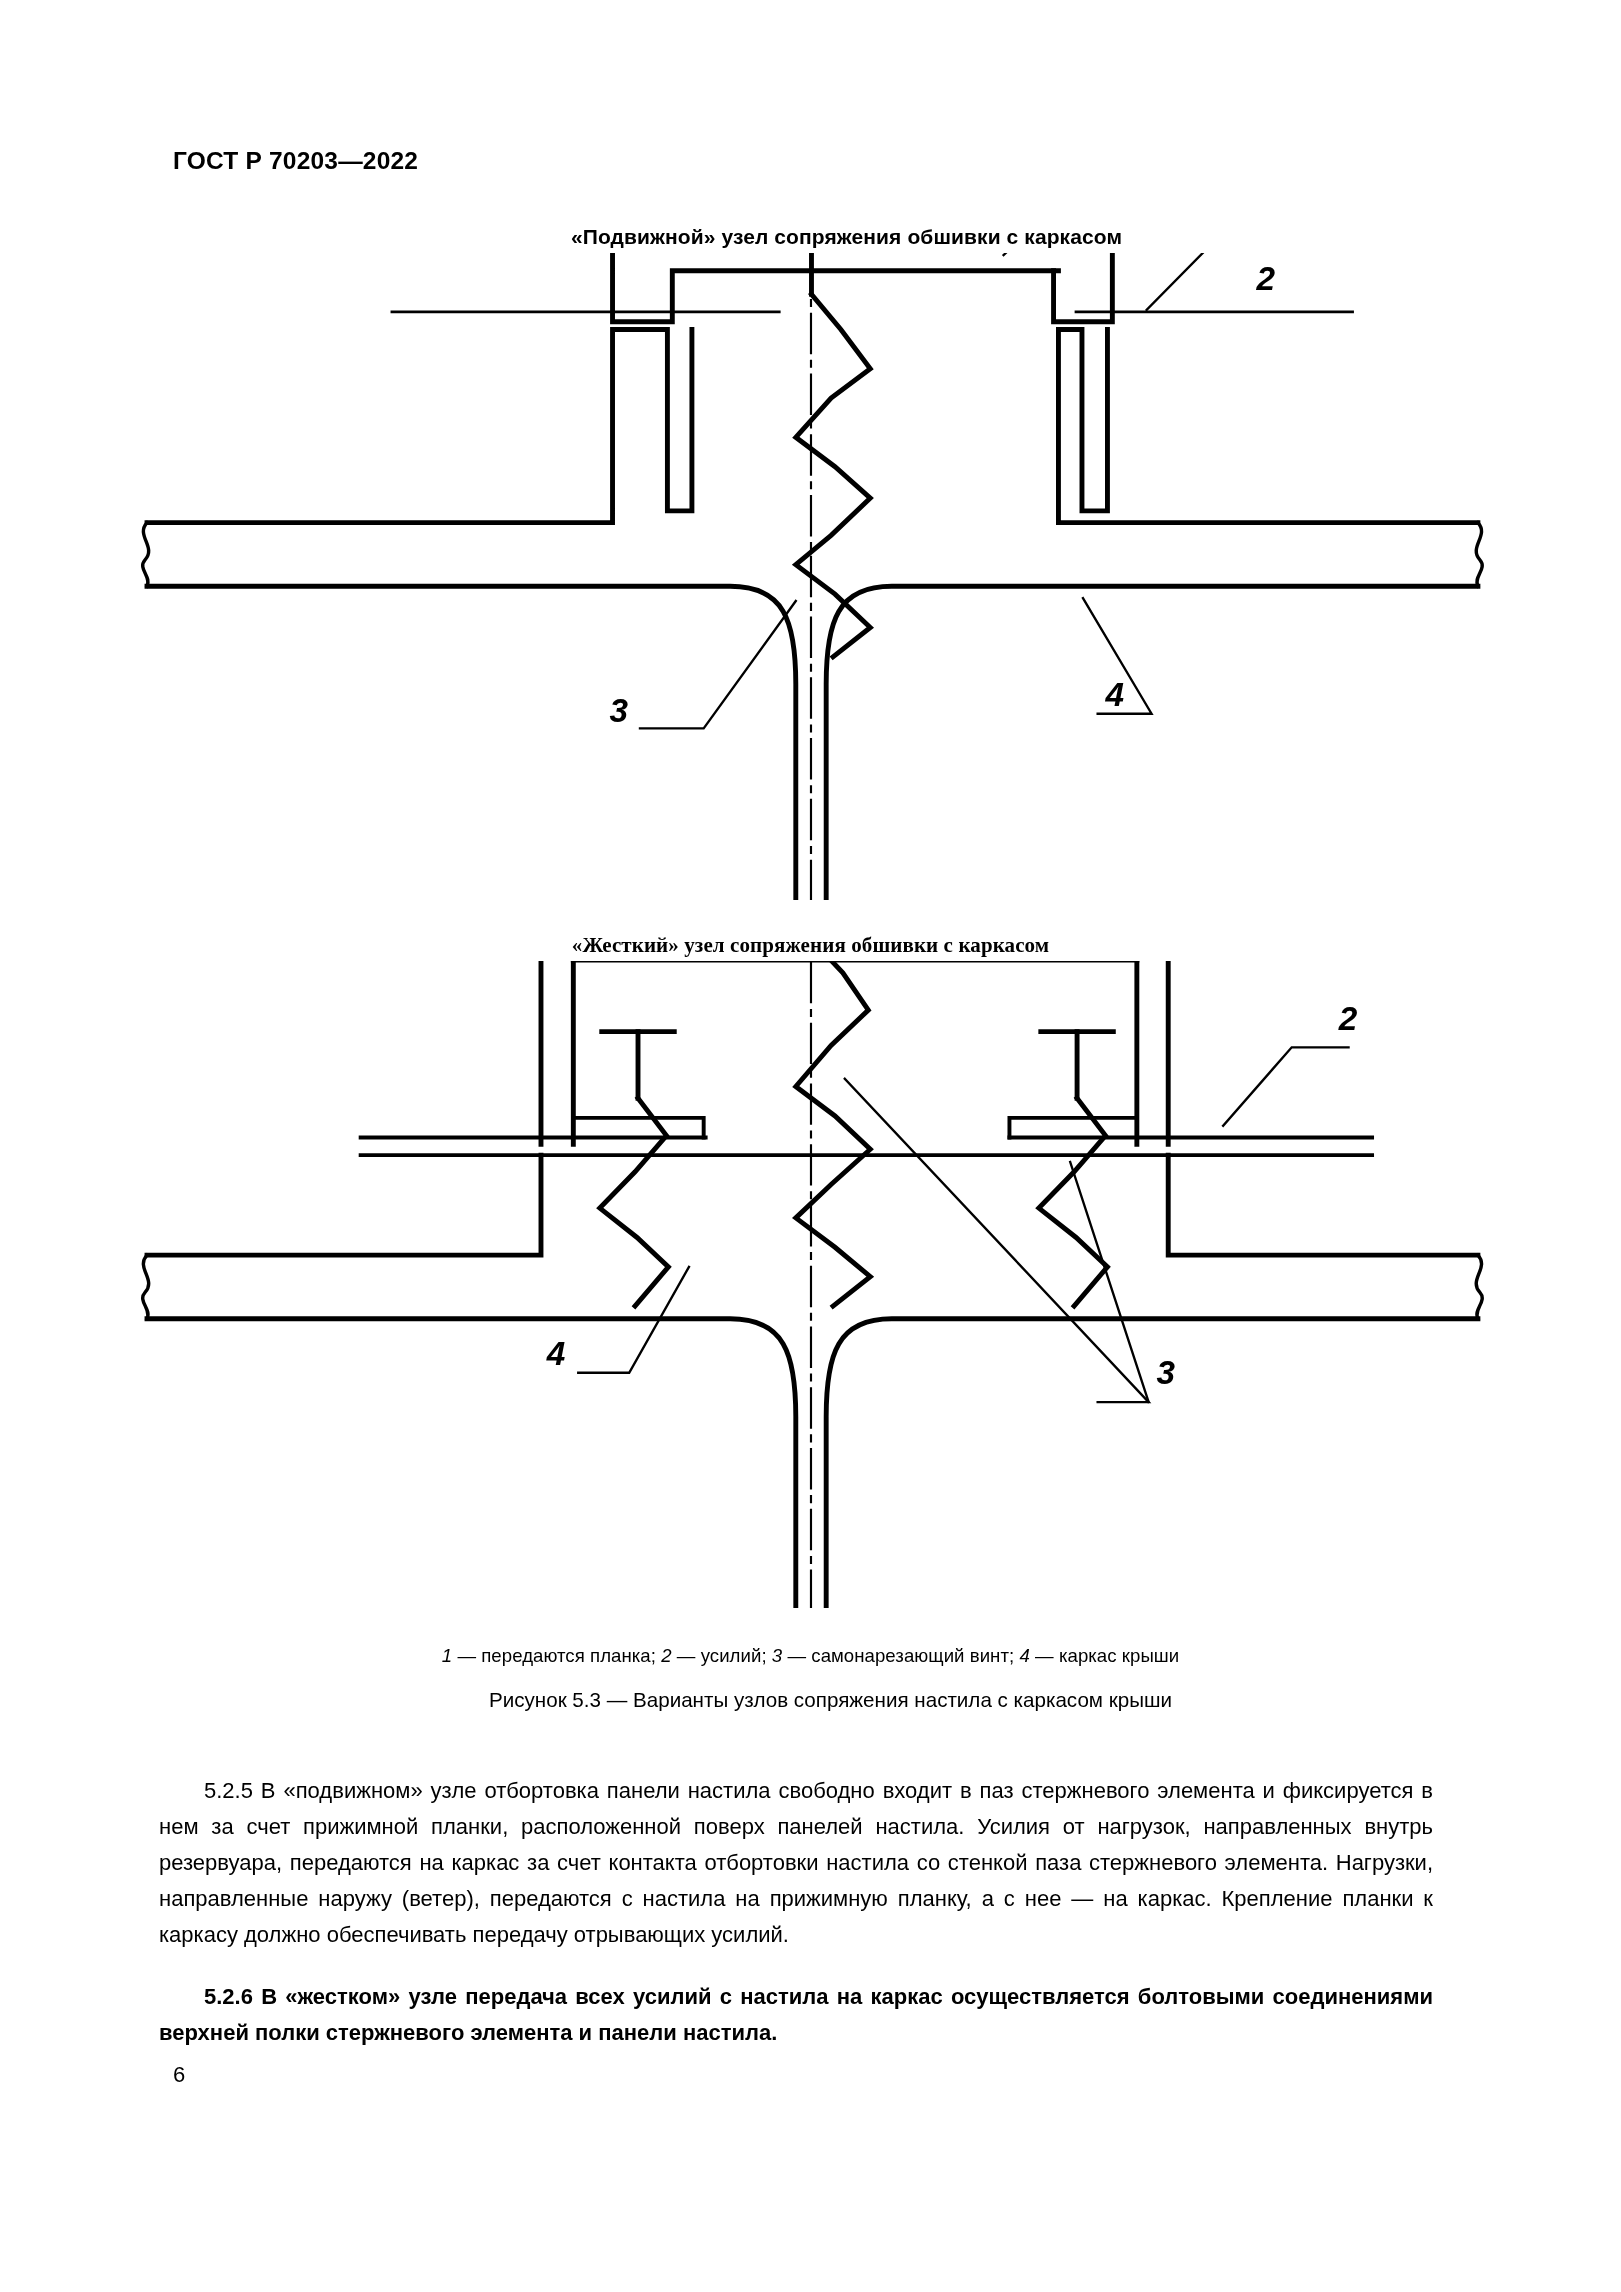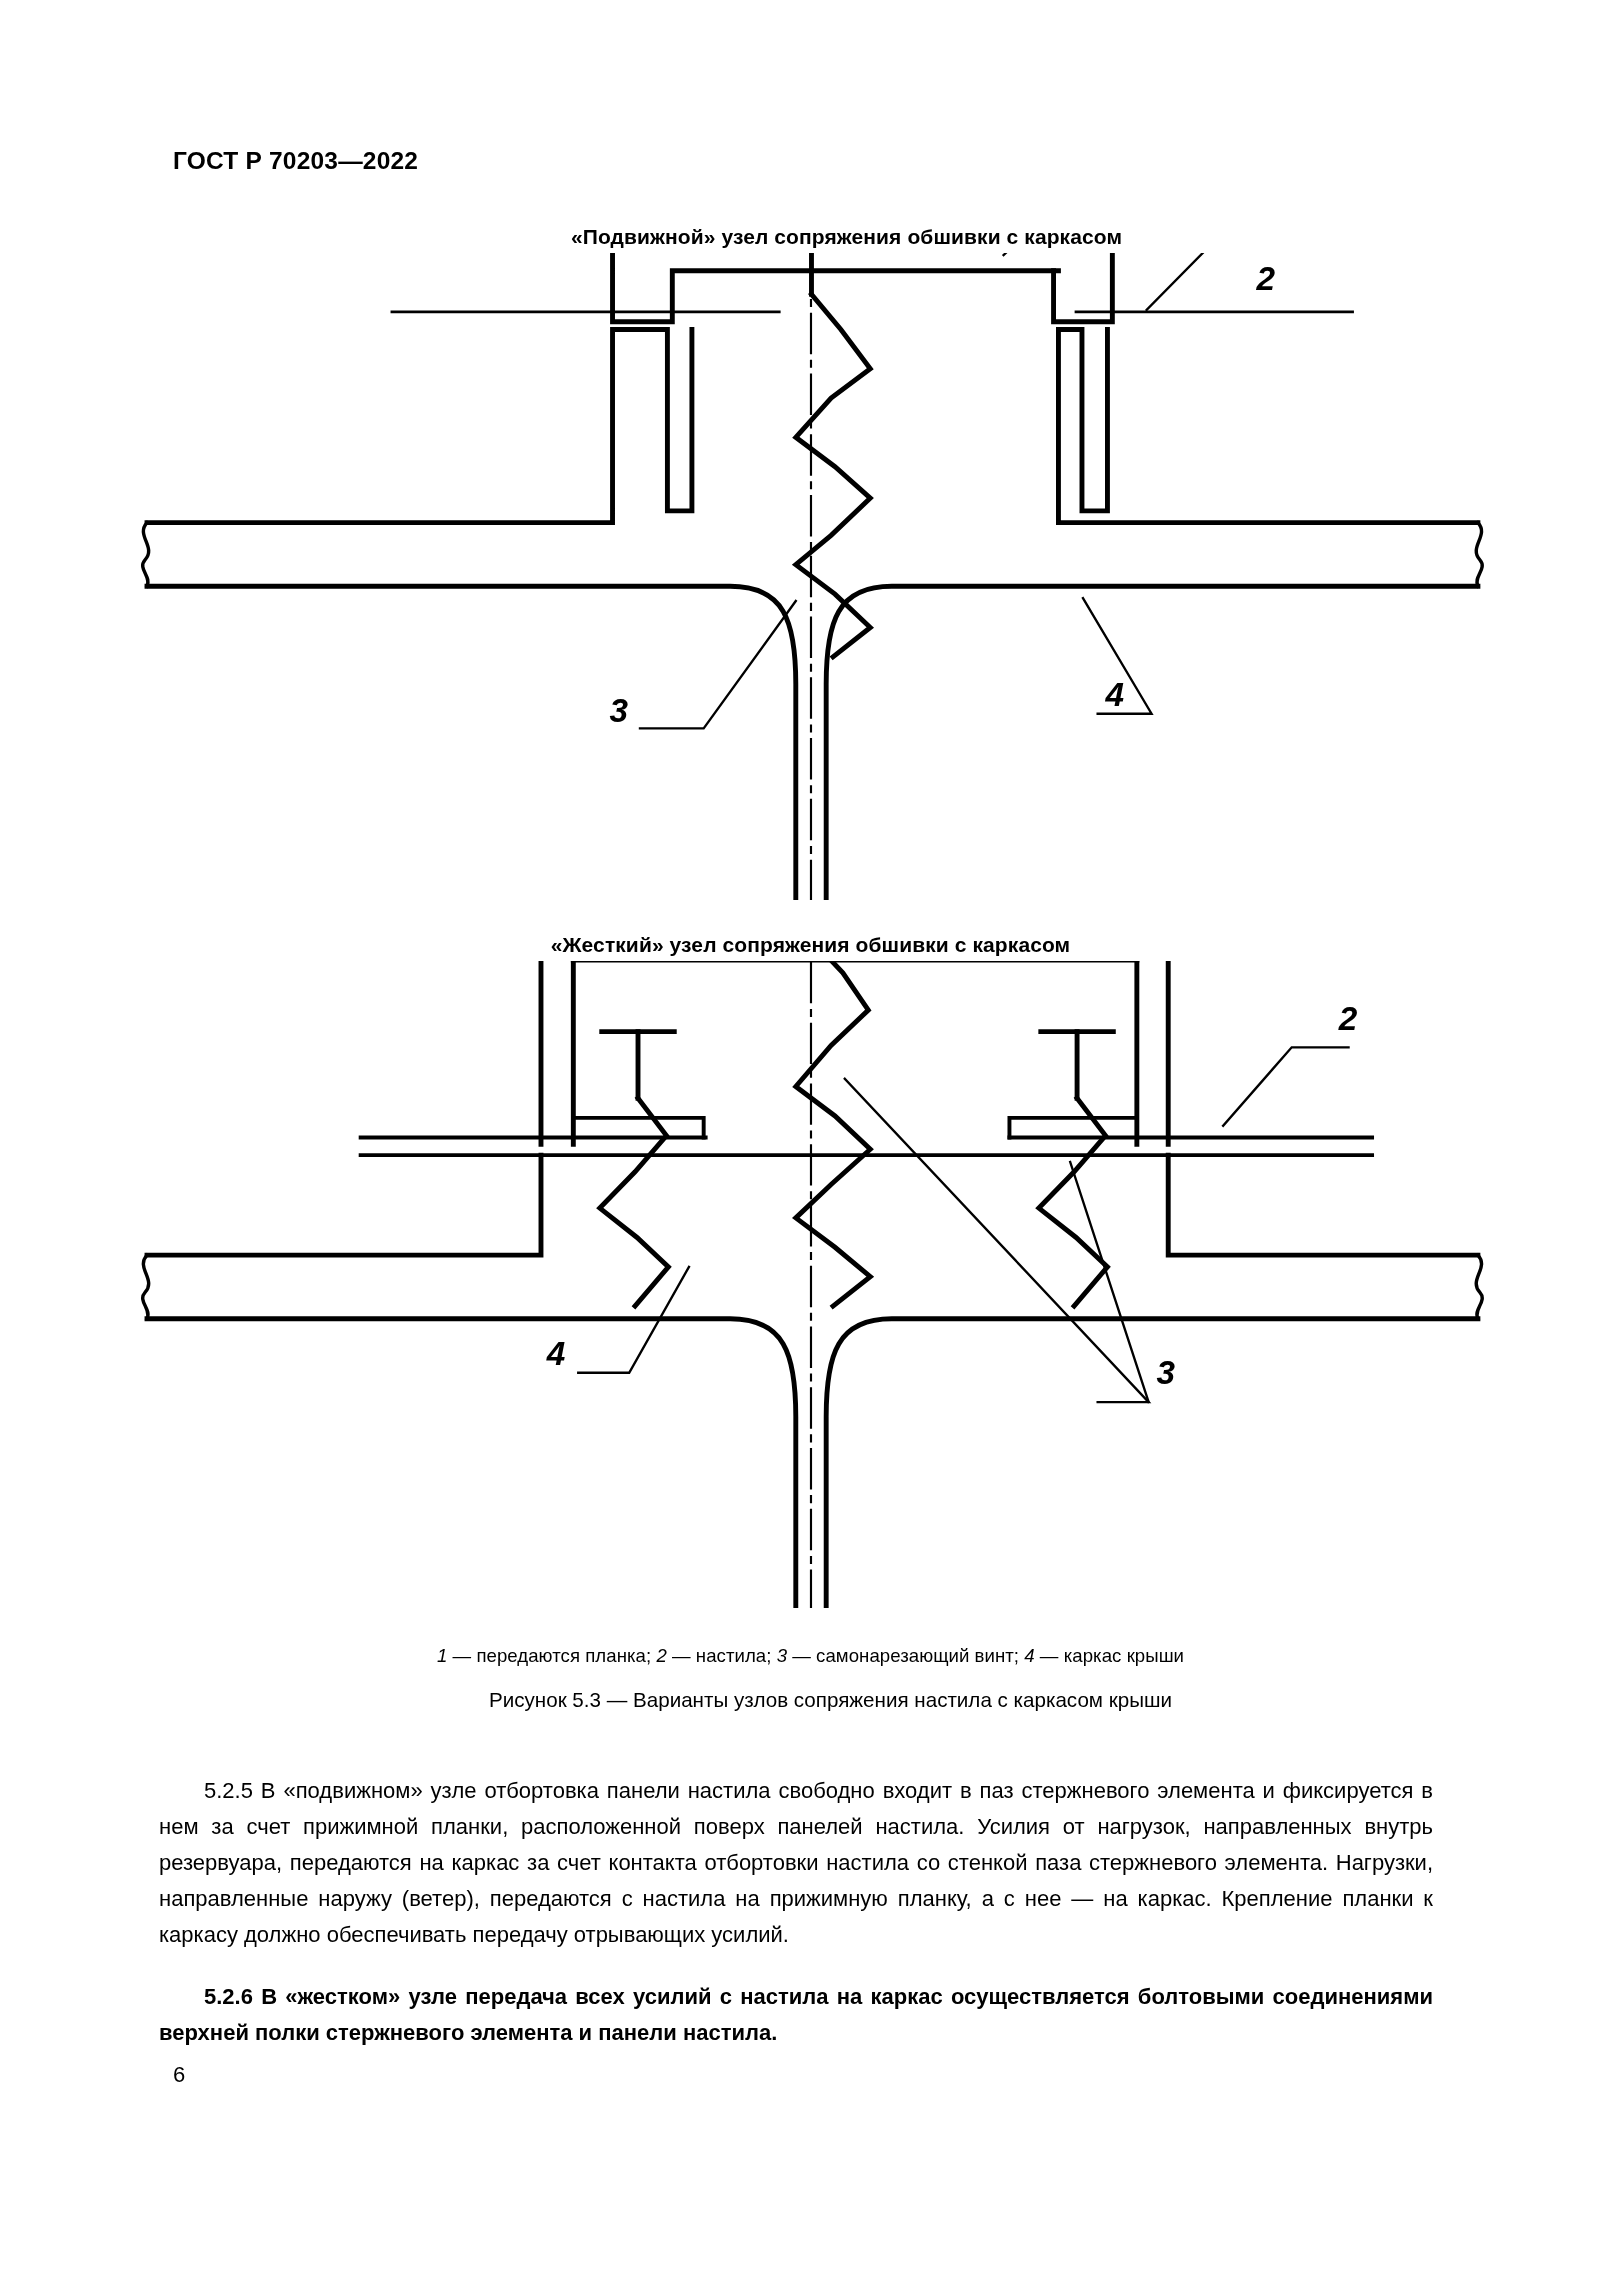--- a/index.html
+++ b/index.html
@@ -31,21 +31,21 @@
   }
   .fig-title {
     position: absolute;
     width: 100%;
     text-align: center;
     font-size: 21px;
     font-weight: bold;
     letter-spacing: 0.1px;
   }
   #fig-title-1 { top: 225px; padding-left: 36px; }
-  #fig-title-2 { top: 933px; }
+  #fig-title-2 { top: 933px; font-family: Liberation Serif, serif; }
 
   .drawing {
     position: absolute;
     left: 0;
     width: 1621px;
   }
   #drawing-1 { top: 253px; height: 647px; }
   #drawing-2 { top: 961px; height: 647px; }
 
   .fig-legend {
@@ -262,21 +262,21 @@
       </g>
 
       <text x="1120" y="-120" style="font-size:34px">1</text>
       <text x="1366" y="70" style="font-size:34px">2</text>
       <text x="1180" y="432" style="font-size:34px">3</text>
       <text x="558" y="412" style="font-size:34px">4</text>
     </svg>
   </div>
 
   <div class="fig-legend">
-    <span class="num">1</span><span> — передаются планка; </span><span class="num">2</span><span> — настила; </span><span class="num">3</span><span> — самонарезающий винт; </span><span class="num">4</span><span> — каркас крыши</span>
+    <span class="num">1</span><span> — передаются планка; </span><span class="num">2</span><span> — усилий; </span><span class="num">3</span><span> — самонарезающий винт; </span><span class="num">4</span><span> — каркас крыши</span>
   </div>
 
   <div class="fig-caption">Рисунок 5.3 — Варианты узлов сопряжения настила с каркасом крыши</div>
 
   <p class="body-text" id="para-525"><span class="indent"></span><span>5.2.5 В «подвижном» узле отбортовка панели настила свободно входит в паз стержневого элемен­та и фиксируется в нем за счет прижимной планки, расположенной поверх панелей настила. Усилия от нагрузок, направленных внутрь резервуара, передаются на каркас за счет контакта отбортовки настила со стенкой паза стержневого элемента. Нагрузки, направленные наружу (ветер), передаются с настила на прижимную планку, а с нее — на каркас. Крепление планки к каркасу должно обеспечивать передачу отрывающих усилий.</span></p>
 
   <p class="body-text" id="para-526"><span class="indent"></span><span>5.2.6 В «жестком» узле передача всех усилий с настила на каркас осуществляется болтовыми со­единениями верхней полки стержневого элемента и панели настила.</span></p>
 
   <div class="page-number">6</div>
 

